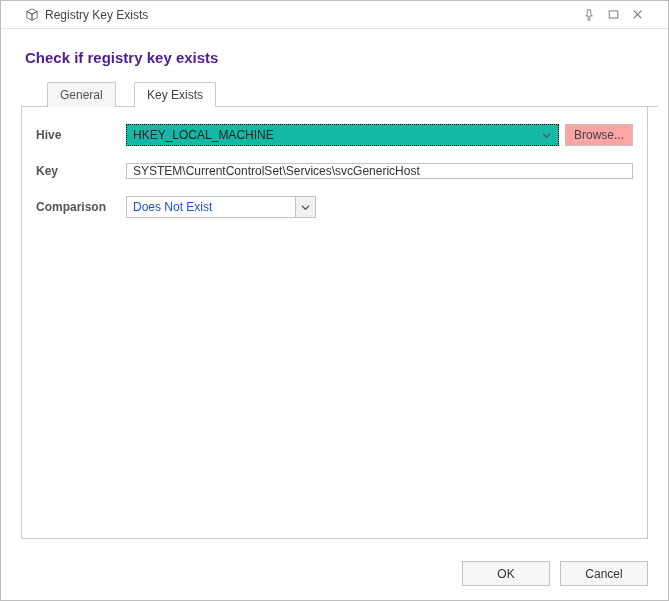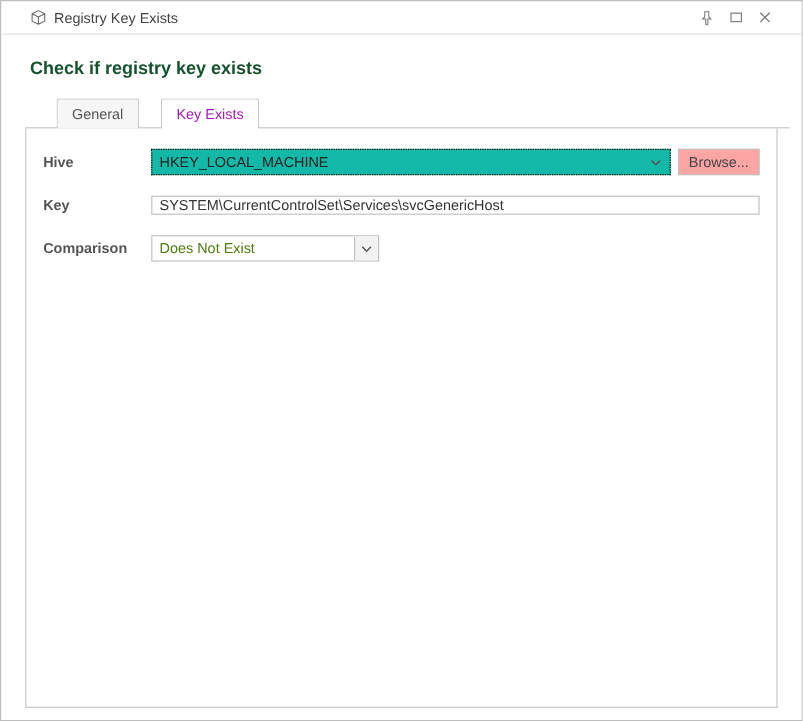--- a/index.html
+++ b/index.html
@@ -46,21 +46,21 @@
   }
   .content {
     flex: 1;
     padding: 18px 20px 10px 20px;
     display: flex;
     flex-direction: column;
   }
   .page-title {
     font-size: 15px;
     font-weight: bold;
-    color: #14532d;
+    color: #4c1d95;
     margin: 2px 0 16px 4px;
   }
   .tabstrip {
     position: relative;
     height: 25px;
     margin-left: 10px;
   }
   .tabstrip .baseline {
     position: absolute;
     left: -10px; right: -10px;
@@ -80,21 +80,21 @@
     color: #555;
     margin-right: -1px;
     vertical-align: bottom;
     border-radius: 2px 2px 0 0;
     cursor: pointer;
     font-size: 12px;
     margin-left: 16px;
   }
   .tab.active {
     background: #fff;
-    color: #a21caf;
+    color: #404040;
     z-index: 2;
   }
   .tab.active::after {
     content: "";
     position: absolute;
     left: 0; right: 0; bottom: -1px;
     height: 2px;
     background: #fff;
   }
   .tabpanel {
@@ -162,21 +162,21 @@
   }
   .comparison-combo {
     width: 190px;
     height: 22px;
     border: 1px solid #c2c2c2;
     display: flex;
     align-items: center;
     padding: 0 0 0 6px;
     font-size: 12px;
     background: #fff;
-    color: #4d7c0f;
+    color: #1d4ed8;
   }
   .comparison-combo .value { flex: 1; }
   .comparison-combo .chev-box {
     width: 20px; height: 100%;
     border-left: 1px solid #c2c2c2;
     display: flex; align-items: center; justify-content: center;
     background: #f2f2f2;
     cursor: pointer;
   }
   .button-bar {
@@ -270,14 +270,18 @@
             <svg viewBox="0 0 10 10" width="9" height="9">
                 <path d="M1 3 L5 7 L9 3" fill="none" stroke="#555" stroke-width="1.4"></path>
               </svg>
           </span>
         </div>
       </div>
 
     </div>
   </div>
 
+  <div class="button-bar">
+    <button class="dlg-button">OK</button>
+    <button class="dlg-button">Cancel</button>
+  </div>
 
 </div>
 
 </body></html>

